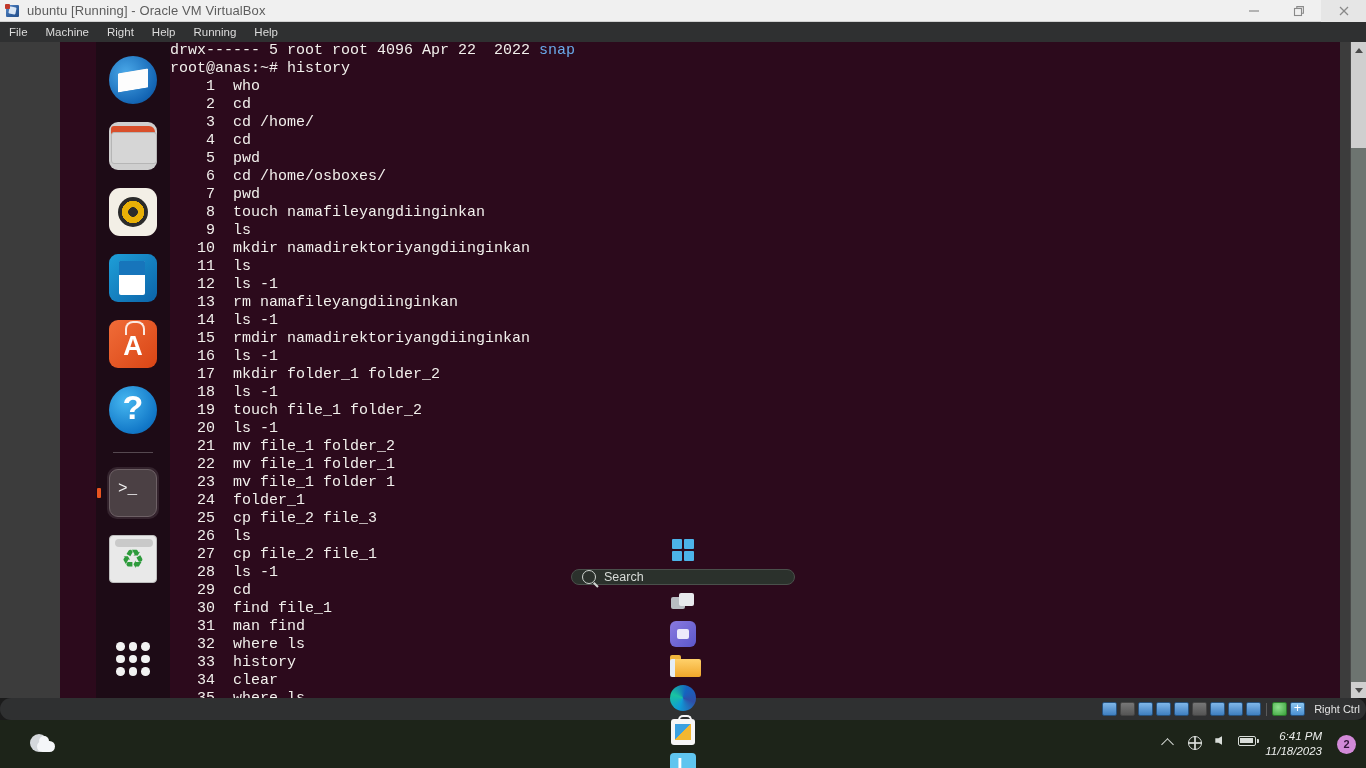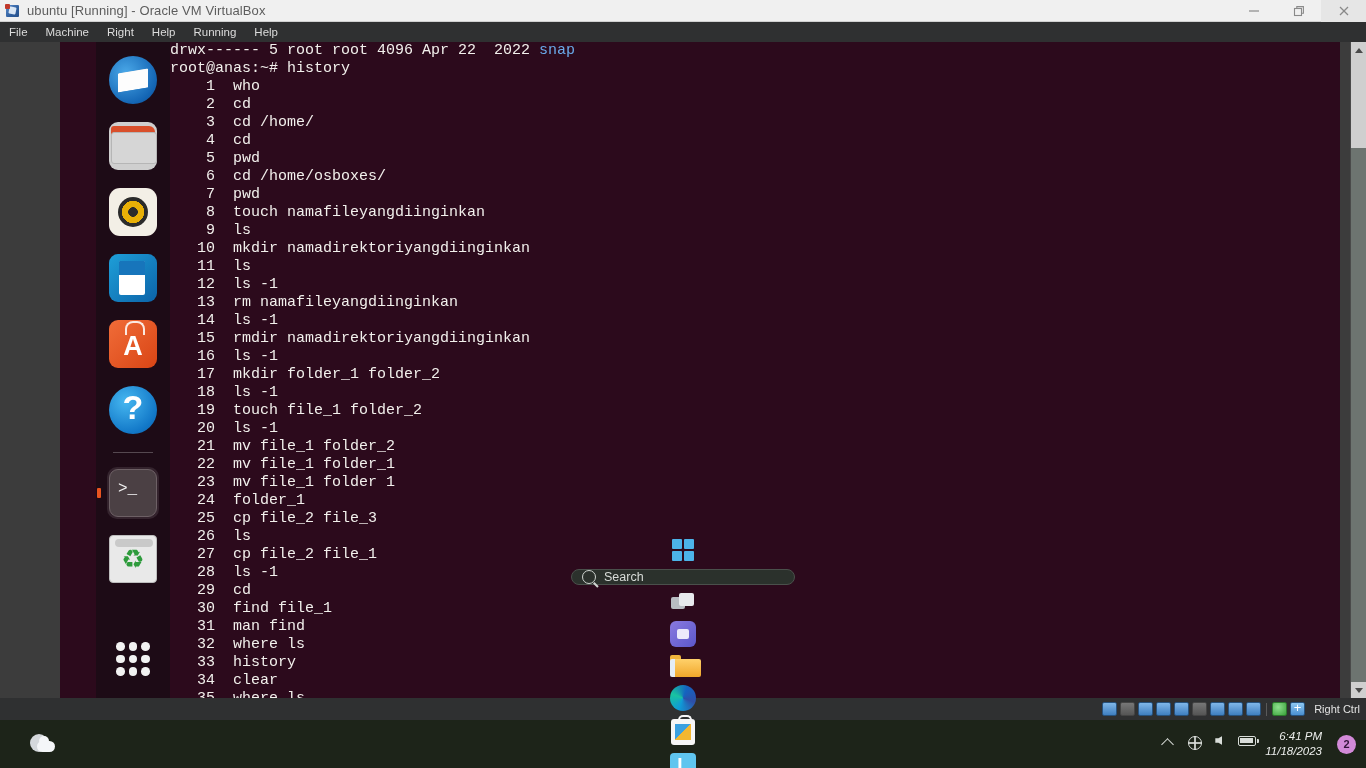--- a/index.html
+++ b/index.html
@@ -179,21 +179,21 @@
   .vb-sb-arrow.up .tri{ border-bottom:5px solid #4a4a4a; }
   .vb-sb-arrow.down .tri{ border-top:5px solid #4a4a4a; }
   #vbox-sb-thumb{
     position:absolute; left:0; top:16px; width:16px; height:90px; background:#cfcfcf;
   }
 
   
   #vbox-statusbar{
     position:absolute; left:0; top:698px; width:1366px; height:22px;
     background:#2f3031; display:flex; align-items:center; justify-content:flex-end;
-    padding-right:6px; gap:3px;
+    padding-right:6px; gap:3px;border-radius:11px;
   }
   .sb-ic{
     width:15px; height:14px; border-radius:2px; display:inline-block;
     background:linear-gradient(180deg,#7fb6e8,#3f7fc0);
     border:1px solid #27527e; position:relative;
   }
   .sb-ic.dim{ background:linear-gradient(180deg,#777,#555); border-color:#444; }
   .sb-ic.green{ background:radial-gradient(circle at 40% 35%,#8fe08f,#3aa13a); border-color:#2c7a2c; }
   .sb-ic.plus{ background:linear-gradient(180deg,#8ec8f2,#4a8fd0); }
   .sb-ic.plus::after{

